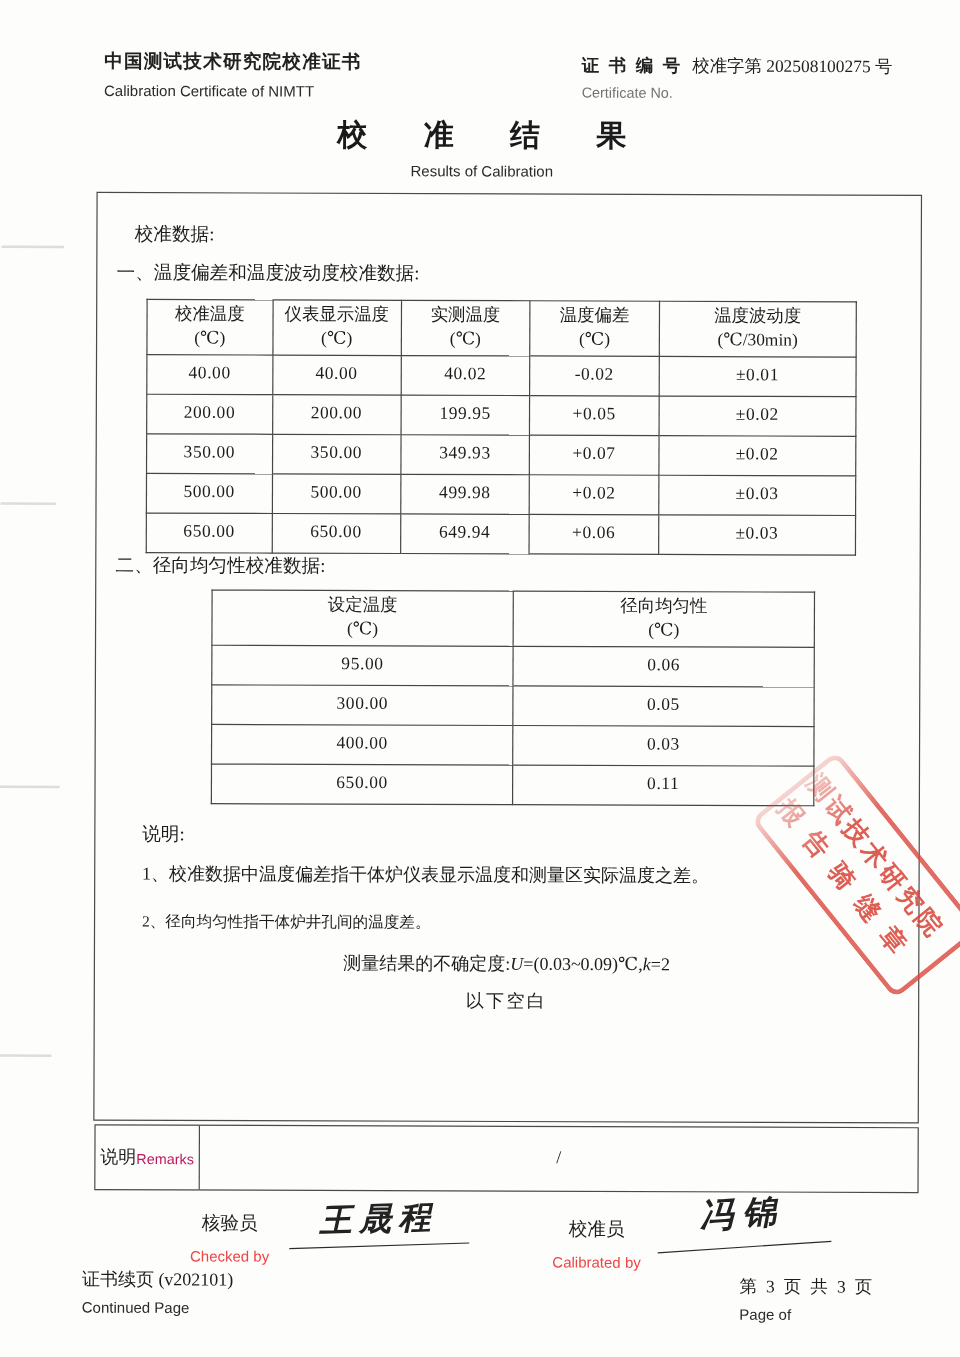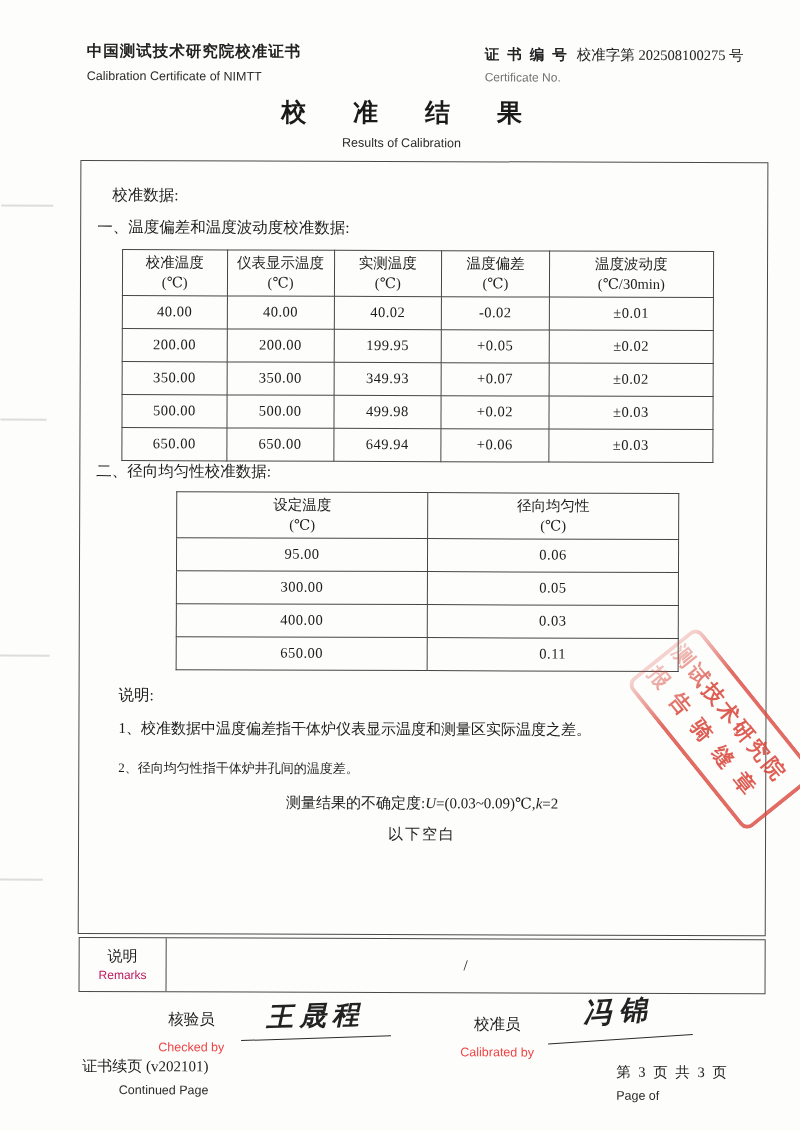--- a/index.html
+++ b/index.html
@@ -58,39 +58,39 @@
     overflow:hidden; pointer-events:none; background:transparent;
     -webkit-mask-image:linear-gradient(90deg,rgba(0,0,0,0.25),rgba(0,0,0,0.95) 30%);
             mask-image:linear-gradient(90deg,rgba(0,0,0,0.25),rgba(0,0,0,0.95) 30%); }
   .stamp .l1 { font-family:"Liberation Sans","DejaVu Sans",sans-serif; color:rgba(216,66,55,0.9);
     font-size:21px; font-weight:600; letter-spacing:3px; white-space:nowrap; margin-left:-14px; }
   .stamp .l2 { font-family:"Liberation Sans","DejaVu Sans",sans-serif; color:rgba(216,66,55,0.9);
     font-size:21px; font-weight:600; letter-spacing:13px; white-space:nowrap; margin-top:4px; margin-left:-10px; }
 
   
   .remarks-box { position:absolute; left:80px; top:938px; width:687px; height:55px; border:1.4px solid #4a4a4a; display:flex; }
-  .remarks-cell-label { width:87px; border-right:1.2px solid #4a4a4a; display:flex; flex-direction:column; justify-content:center; align-items:center; }
+  .remarks-cell-label { width:87px; border-right:1.2px solid #4a4a4a; display:flex; flex-direction:row; justify-content:center; align-items:center; }
   .remarks-cell-label .cn { font-size:15px; }
   .remarks-cell-label .en { font-family:"Liberation Sans",sans-serif; font-size:12px; margin-top:2px; color:#be185d; }
   .remarks-cell-value { flex:1; display:flex; justify-content:center; align-items:center; font-size:15px; }
 
   
   .sig-row { position:absolute; left:0; top:1002px; width:100%; height:60px; }
   .sig-label { position:absolute; text-align:center; }
   .sig-label .cn { font-size:15.5px; }
   .sig-label .en { font-family:"Liberation Sans",sans-serif; font-size:12.5px; margin-top:10px; color:#ef4444; }
   .sig-checked-label { left:160px; top:8px; }
   .sig-calibrated-label { left:462px; top:12px; }
   .sig-hand { position:absolute; font-style:italic; font-weight:600; color:#222;
     border-bottom:1.6px solid #2b2b2b; text-align:center; }
   .sig-hand.one { left:242px; top:-4px; width:150px; font-size:27px; letter-spacing:6px; transform:rotate(-2deg); padding-bottom:4px; }
   .sig-hand.two { left:548px; top:-10px; width:145px; font-size:28px; letter-spacing:8px; transform:rotate(-4deg); padding-bottom:8px; }
 
   
-  .ftr-left { position:absolute; left:84px; top:1058px;text-align:right; }
+  .ftr-left { position:absolute; left:70px; top:1058px; }
   .ftr-left .cn { font-size:15px; }
   .ftr-left .en { font-family:"Liberation Sans",sans-serif; font-size:12.5px; margin-top:7px; color:#2a2a2a; }
   .ftr-right { position:absolute; left:618px; top:1062px; }
   .ftr-right .cn { font-size:14.5px; letter-spacing:2px; }
   .ftr-right .en { font-family:"Liberation Sans",sans-serif; font-size:12.5px; margin-top:7px; color:#2a2a2a; }
 
   
   .scan-line { position:absolute; left:0; height:2px; background:#cfcfcf; opacity:0.7; }
   .sl1 { top:206px; width:52px; }
   .sl2 { top:420px; width:46px; }

